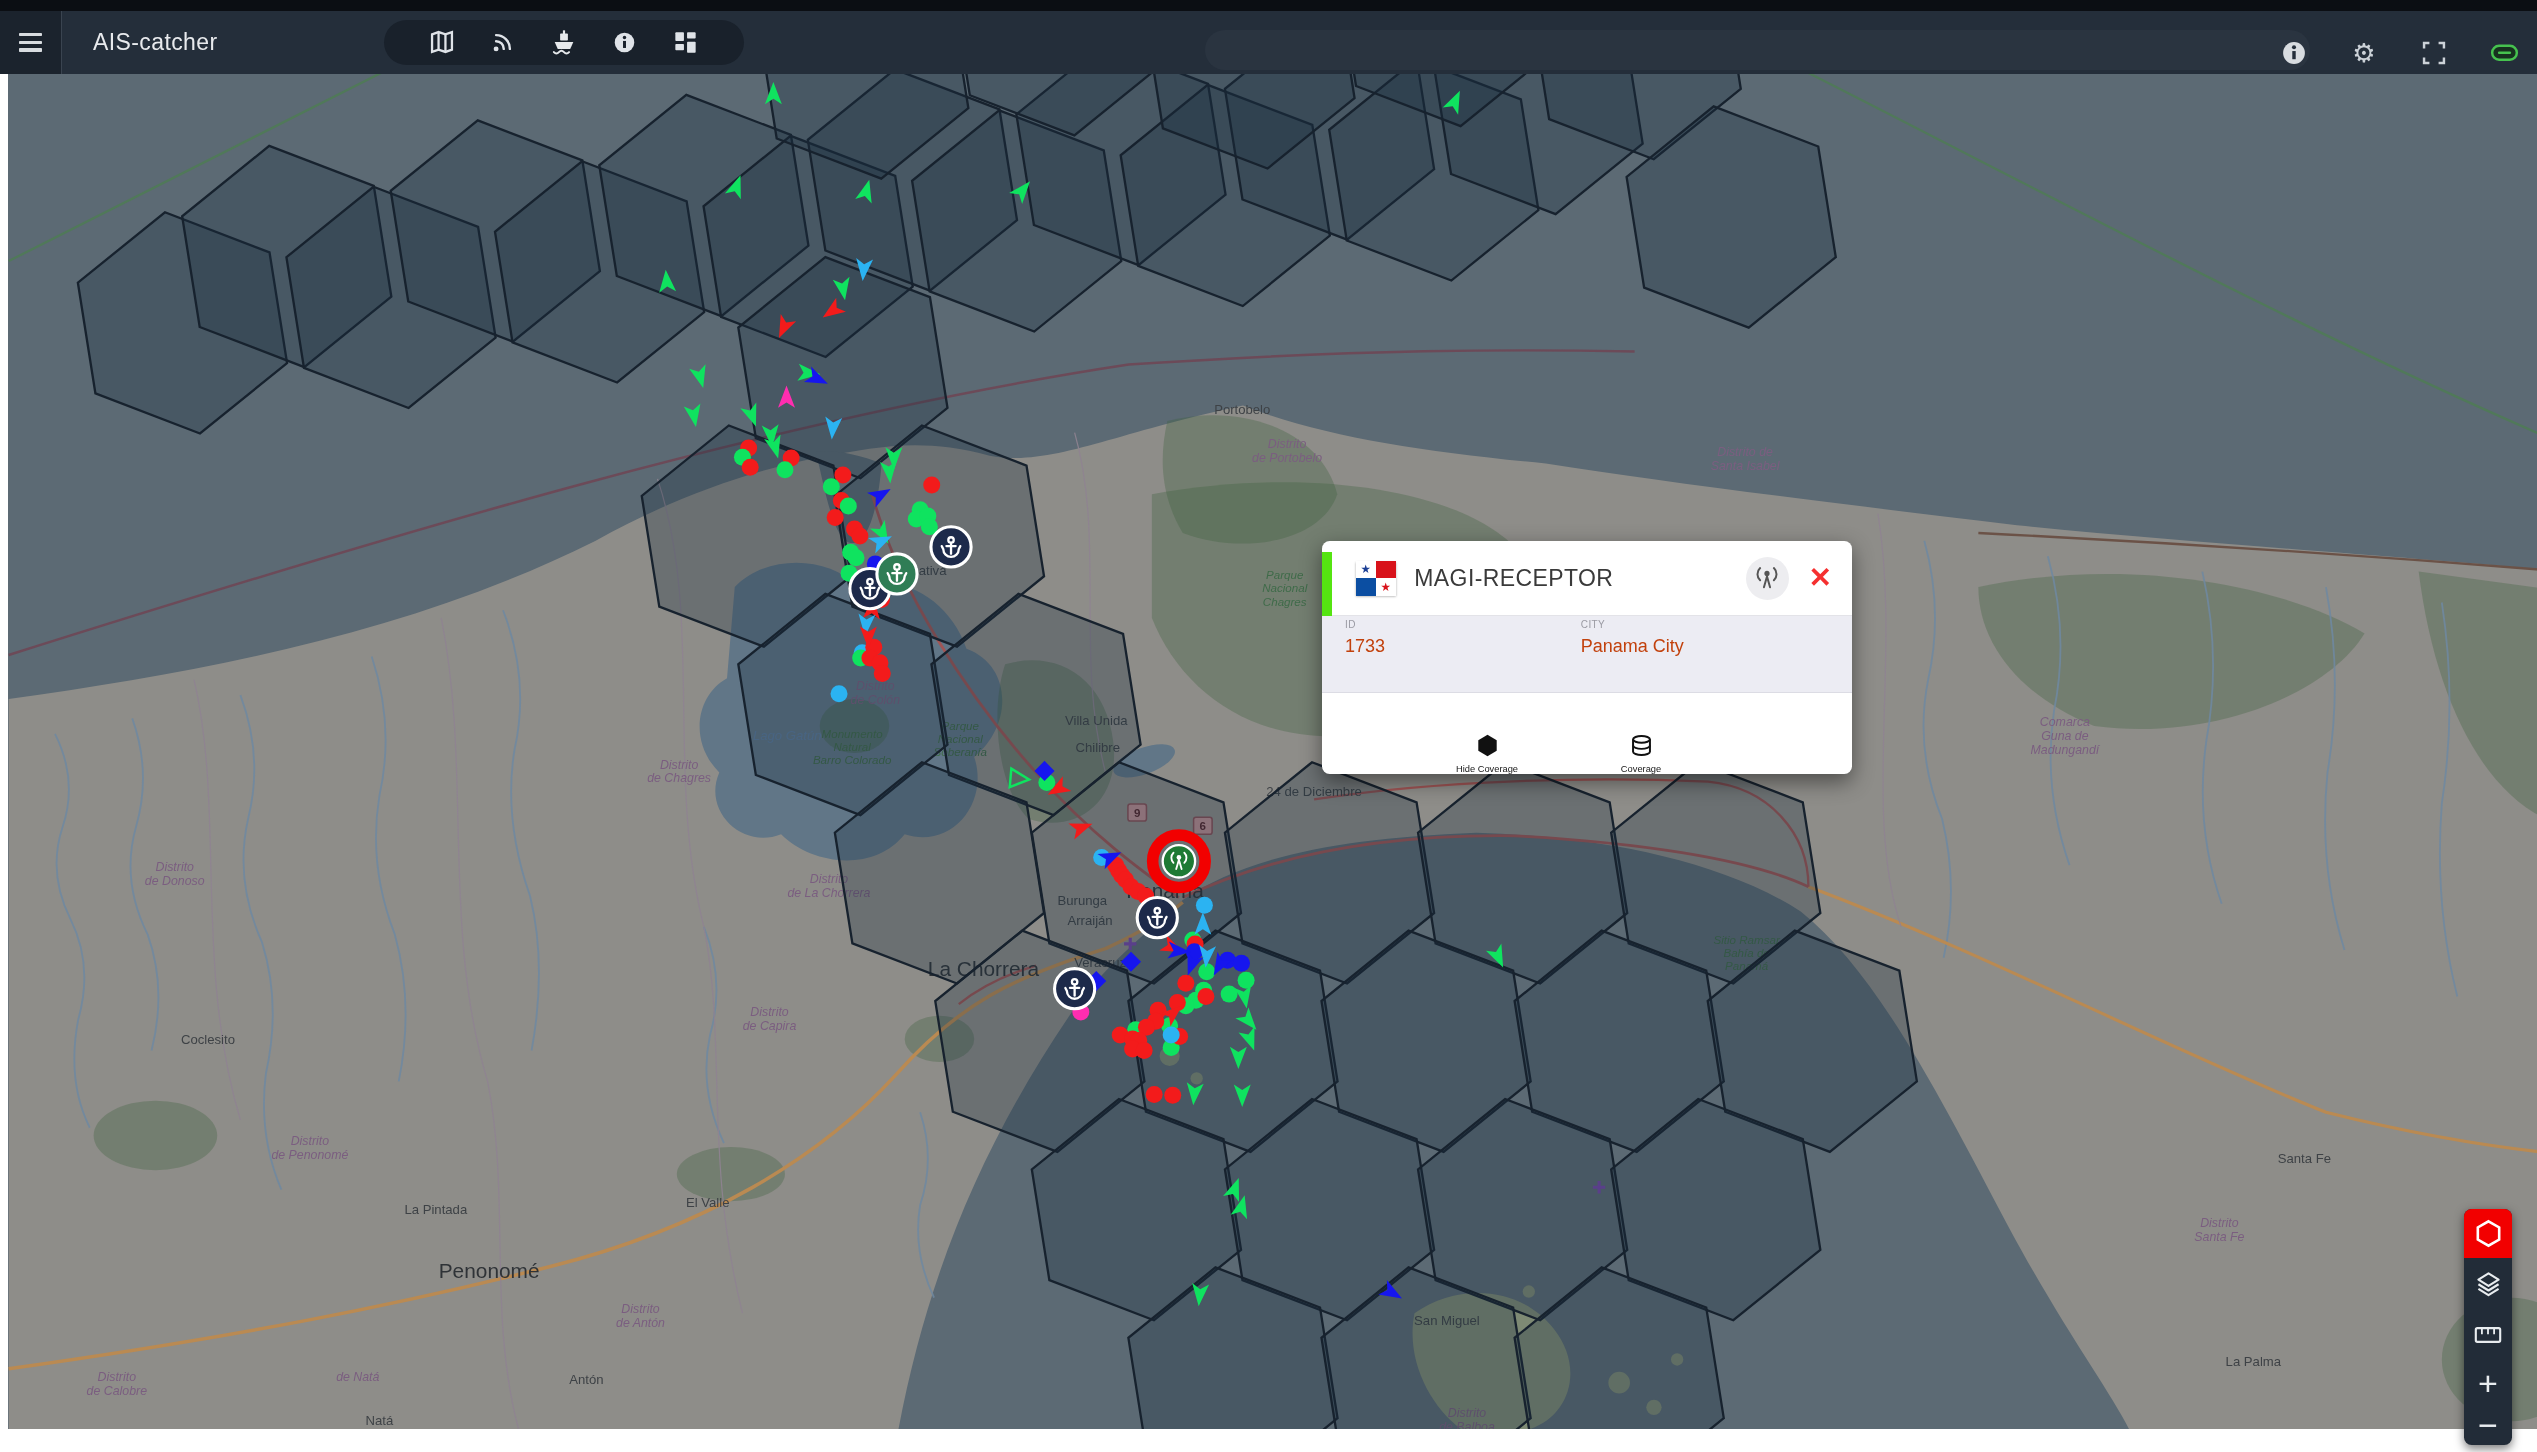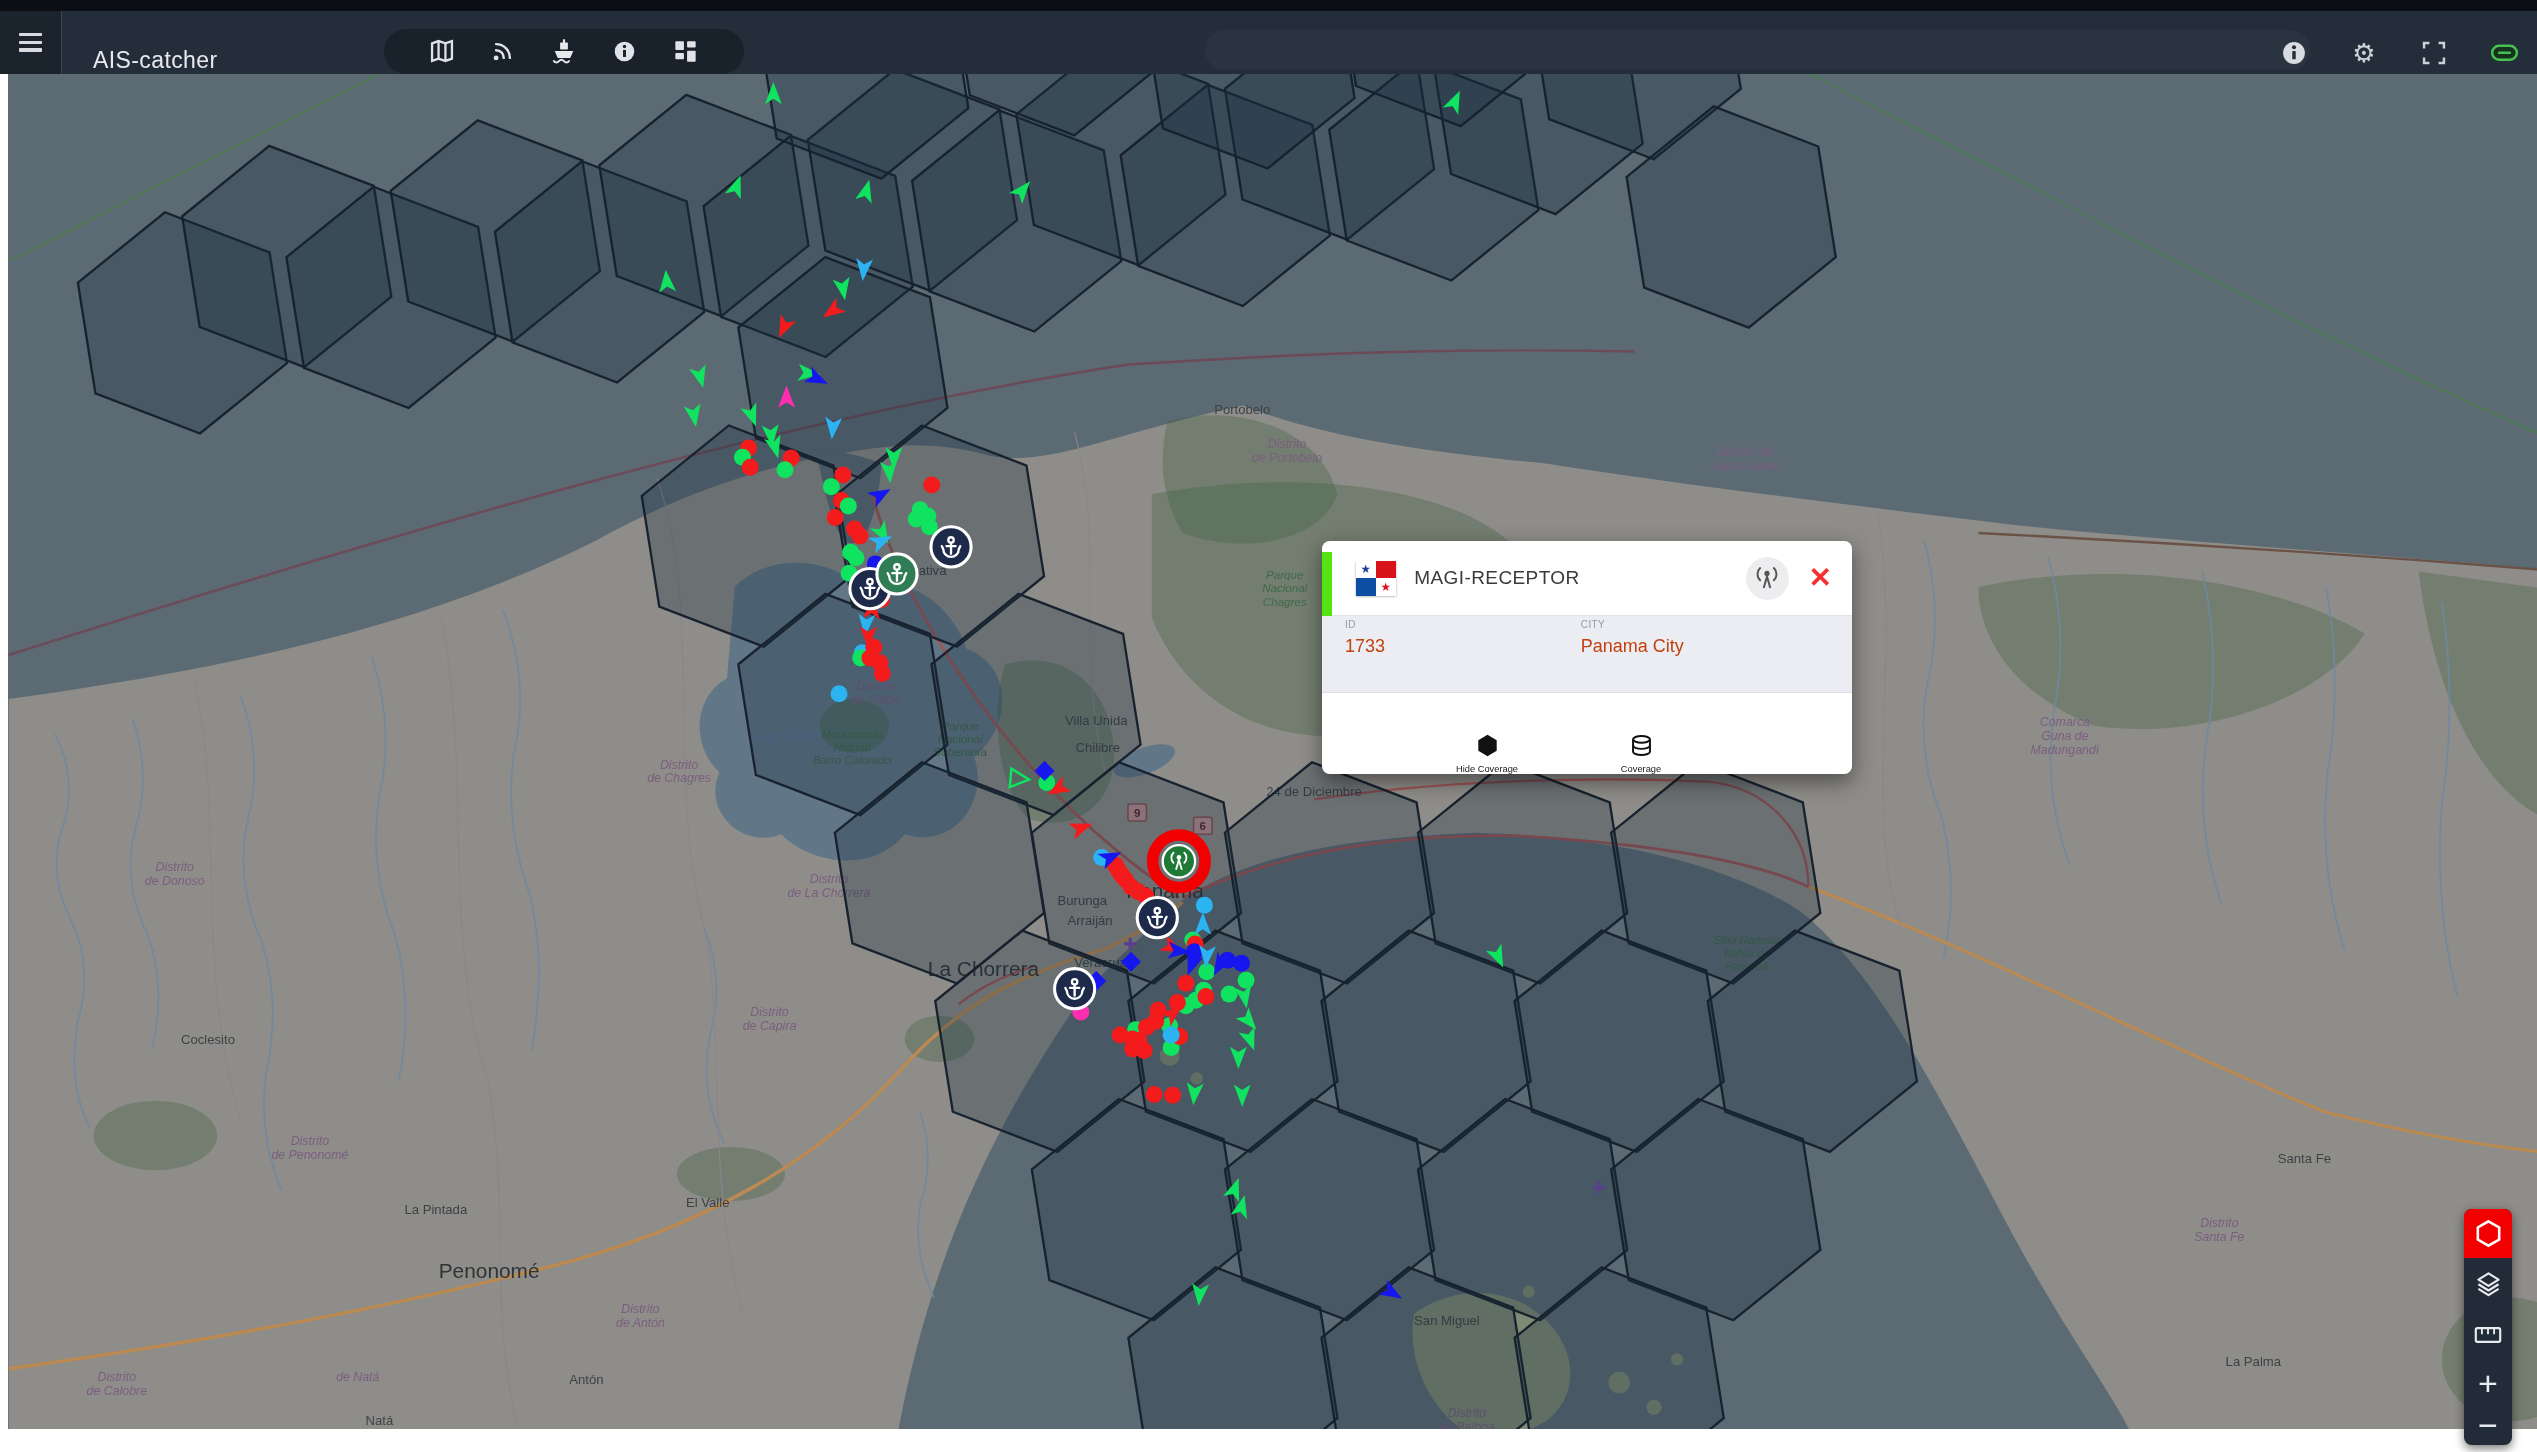--- a/index.html
+++ b/index.html
@@ -1,21 +1,21 @@
 <!DOCTYPE html>
 <html style="font-size:12.4px"><head>
 <meta charset="utf-8">
 <style>
   * { margin:0; padding:0; box-sizing:border-box; }
   html,body { width:2538px; height:1453px; background:#ffffff; overflow:hidden;
               font-family:"Liberation Sans", sans-serif; }
   
   .topstrip { position:absolute; left:0; top:0; width:2538px; height:10.8px; background:#0b0e13; z-index:30; }
   header { position:absolute; left:0; top:10.8px; width:2538px; height:63px; background:#242e3a; z-index:30;
-           display:flex; align-items:flex-end; }
+           display:flex; align-items:center; }
   .burger-block { width:62px; height:63px; background:#1b232d; border-right:0.8px solid #3a4450;
                   display:flex; align-items:center; justify-content:center; cursor:pointer; }
   .burger span { display:block; width:23px; height:3.1px; background:#d8dce0; margin:4.6px 0; border-radius:0.8px; }
   .app-title { color:#e8eaed; font-size:23px; font-weight:500; letter-spacing:0.4px; margin-left:31px; }
   .nav-pill { margin-left:166px; background:#19212b; border-radius:23px; height:45px; width:360px;
               display:flex; align-items:center; justify-content:space-around; padding:0 28px; }
   .nav-btn { width:31px; height:31px; display:flex; align-items:center; justify-content:center; cursor:pointer; }
   .status-pill { position:absolute; left:1205px; top:19.3px; width:1105px; height:40px;
                  background:#2a3440; border-radius:20px; }
   .right-icons { position:absolute; right:17px; top:10.8px; height:63px; display:flex; align-items:center; gap:36px; }
@@ -30,21 +30,21 @@
   .popup-header { position:relative; height:75px; display:flex; align-items:center; padding:0 20px 0 23px;
                   border-bottom:0.8px solid #e3e3e8; }
   .accent-bar { position:absolute; left:0; top:10.8px; width:10px; height:64px; }
   .flag { width:40px; height:35px; display:grid; grid-template-columns:1fr 1fr; grid-template-rows:1fr 1fr;
           box-shadow:0 0.8px 2.3px rgba(0,0,0,.35); margin-left:10.8px; }
   .flag div { display:flex; align-items:center; justify-content:center; font-size:11.6px; }
   .fq-tl { background:#ffffff; color:#1b3e94; }
   .fq-tr { background:#d8121a; }
   .fq-bl { background:#0b4ea2; }
   .fq-br { background:#ffffff; color:#d8121a; }
-  .popup-title { font-size:19px; color:#3a3a3a; font-weight:500; margin-left:18.5px; letter-spacing:0.4px; flex:1;
+  .popup-title { font-size:23px; color:#3a3a3a; font-weight:500; margin-left:18.5px; letter-spacing:0.4px; flex:1;
                  white-space:nowrap; }
   .antenna-btn { width:43px; height:43px; border-radius:50%; background:#ededf0; display:flex; align-items:center;
                  justify-content:center; cursor:pointer; margin-right:20px; }
   .close-btn { font-size:28px; font-weight:bold; cursor:pointer; line-height:1; }
   .popup-info { background:#ececf3; display:grid; grid-template-columns:1fr 1.15fr; padding:3px 0 14px 23px;
                 border-bottom:0.8px solid #dcdce4; min-height:77px; }
   .field-label { font-size:10px; color:#9a9aa2; letter-spacing:0.4px; margin-bottom:6.2px; }
   .field-value { font-size:18px; color:#c2410c; }
   .popup-actions { height:81px; display:flex; align-items:flex-end; justify-content:center; gap:54px;
                    transform:translateX(-23px); }

